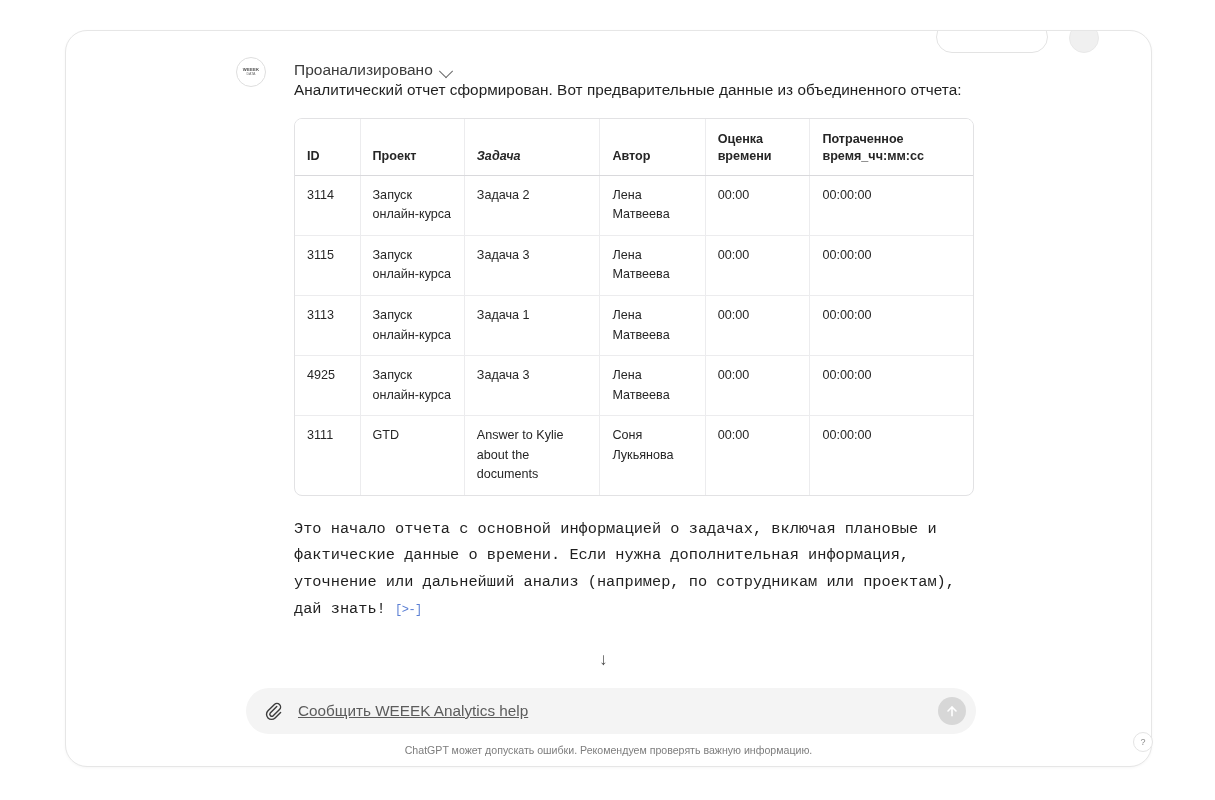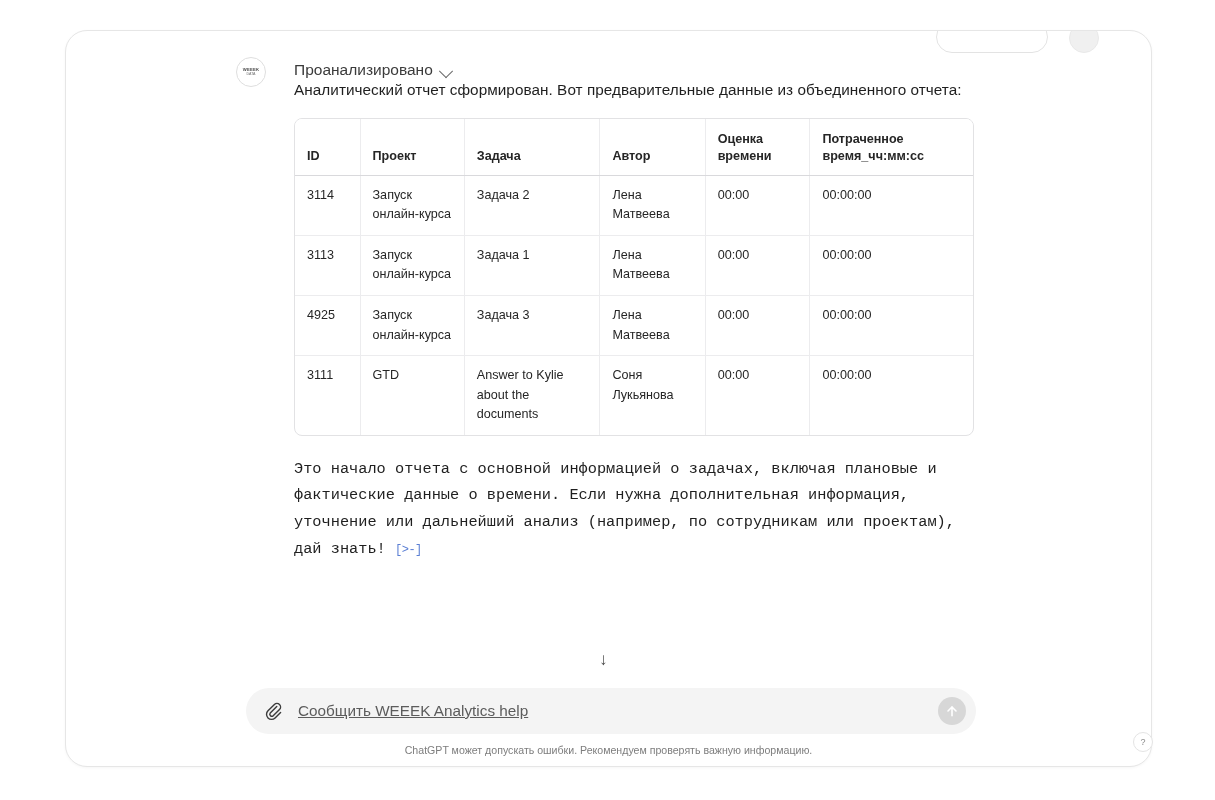--- a/index.html
+++ b/index.html
@@ -156,21 +156,21 @@
     padding: 10px 10px 10px 12px;
     border-bottom: 1px solid #ececee;
     border-right: 1px solid #ececee;
     line-height: 1.55;
   }
   table.report td:last-child { border-right: none; }
   table.report tr:last-child td { border-bottom: none; }
 
   .col-id      { width: 52px; }
   .col-project { width: 104px; }
-  .col-task    { width: 146px; }
+  .col-task    { width: 146px; font-style: italic; }
   .col-author  { width: 96px; }
   .col-est     { width: 100px; }
   .col-spent   { width: 166px; }
 
   .closing-text {
     margin-left: 58px;
     margin-top: 20px;
     width: 680px;
     font-size: 15.3px;
     color: #1f1f1f;
@@ -305,20 +305,28 @@
                 <th class="col-author">Автор</th>
                 <th class="col-est">Оценка времени</th>
                 <th class="col-spent">Потраченное время_чч:мм:сс</th>
               </tr>
             </thead>
             <tbody>
               <tr>
                 <td>3114</td>
                 <td>Запуск онлайн-курса</td>
                 <td>Задача 2</td>
+                <td>Лена Матвеева</td>
+                <td>00:00</td>
+                <td>00:00:00</td>
+              </tr>
+              <tr>
+                <td>3115</td>
+                <td>Запуск онлайн-курса</td>
+                <td>Задача 3</td>
                 <td>Лена Матвеева</td>
                 <td>00:00</td>
                 <td>00:00:00</td>
               </tr>
               <tr>
                 <td>3113</td>
                 <td>Запуск онлайн-курса</td>
                 <td>Задача 1</td>
                 <td>Лена Матвеева</td>
                 <td>00:00</td>

